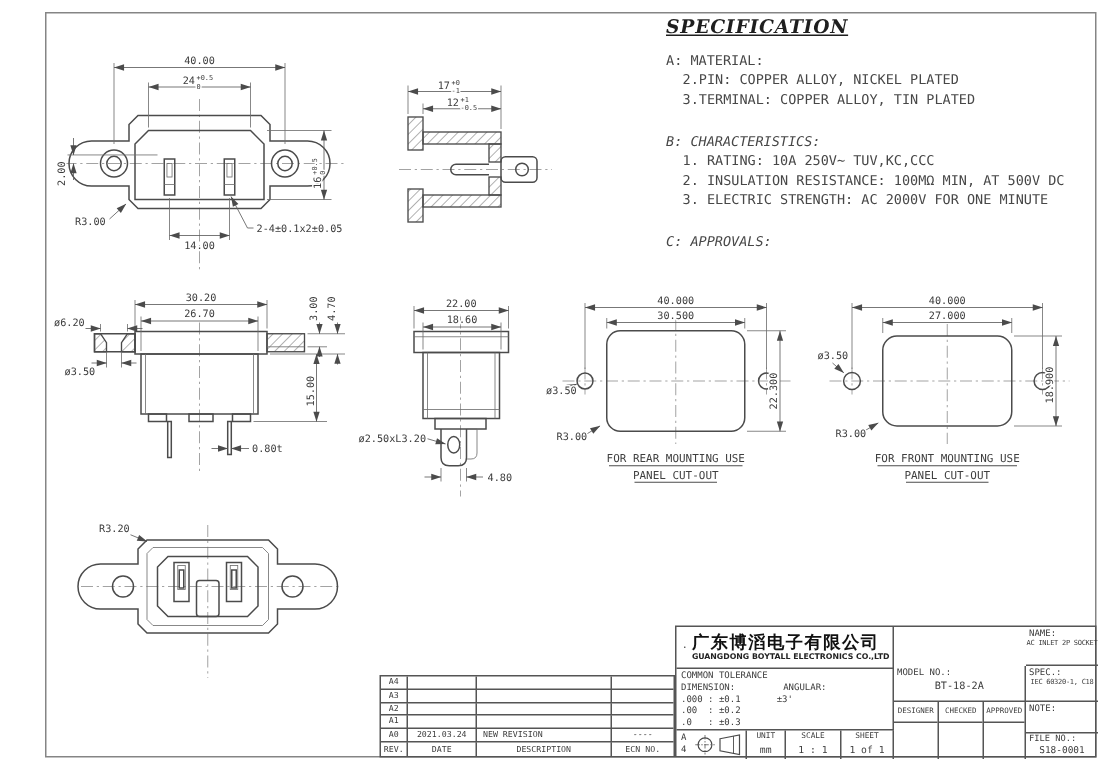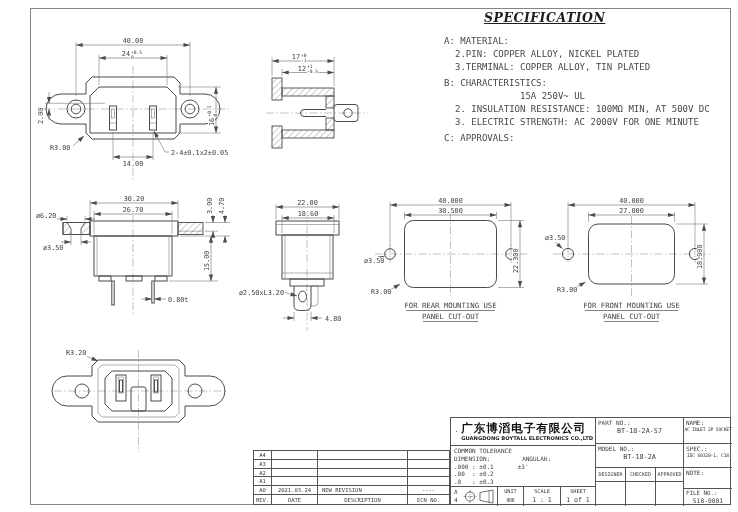--- a/index.html
+++ b/index.html
@@ -13,23 +13,23 @@
   .dl{fill:none;stroke:#5a5a5a;stroke-width:0.55;}
   .cl{fill:none;stroke:#8f8f8f;stroke-width:0.55;stroke-dasharray:8 2.5 1.5 2.5;}
   .hat{fill:url(#hp);stroke:#4b4b4b;stroke-width:0.9;}
   .dt{font-family:"DejaVu Sans Mono",monospace;font-size:6.8px;fill:#3c3c3c;paint-order:stroke;stroke:#ffffff;stroke-width:2px;stroke-linejoin:round;}
   .sm{font-size:4.6px;}
   .cap{font-family:"DejaVu Sans Mono",monospace;font-size:7.3px;fill:#3f3f3f;}
   .ul{stroke:#4b4b4b;stroke-width:0.7;}
 
   
   .spec{position:absolute;left:444px;top:10px;width:292px;color:#474747;}
-  .spec-title{font-family:"DejaVu Serif",serif;font-style:italic;font-weight:bold;font-size:12.5px;text-decoration:underline;letter-spacing:.5px;color:#1e1e1e;margin-bottom:10px;margin-left:40px;}
+  .spec-title{font-family:"DejaVu Serif",serif;font-style:italic;font-weight:bold;font-size:12.5px;text-decoration:underline;letter-spacing:.5px;color:#1e1e1e;margin-bottom:10px;}
   .spec-line{font-size:9px;line-height:13px;white-space:pre;}
-  .head{margin-top:3px;}
+  .head{margin-top:15px;font-style:italic;}
   .ind1{padding-left:11px;}
   .ind2{padding-left:76px;}
 
   
   .rev{position:absolute;left:253px;top:450px;width:197px;height:55px;border:1px solid #555;box-sizing:border-box;display:grid;grid-template-columns:18px 46px 90px 1fr;grid-template-rows:repeat(6,1fr);font-size:5.5px;color:#3c3c3c;}
   .rev div{border-right:1px solid #555;border-bottom:1px solid #555;display:flex;align-items:center;justify-content:center;overflow:hidden;}
   .rev div:nth-child(4n){border-right:none;}
   .rev div:nth-last-child(-n+4){border-bottom:none;}
   .rev .lft{justify-content:flex-start;padding-left:4px;}
 
@@ -344,21 +344,21 @@
     <line class="dl" x1="49" y1="26.5" x2="60" y2="31" marker-end="url(#aE)"></line>
     <text class="dt" x="28" y="24.5">R3.20</text>
   </svg>
 
   <div class="spec">
     <div class="spec-title">SPECIFICATION</div>
     <div class="spec-line">A: MATERIAL:</div>
     <div class="spec-line ind1">2.PIN: COPPER ALLOY, NICKEL PLATED</div>
     <div class="spec-line ind1">3.TERMINAL: COPPER ALLOY, TIN PLATED</div>
     <div class="spec-line head">B: CHARACTERISTICS:</div>
-    <div class="spec-line ind2">15A 250V~ UL</div>
+    <div class="spec-line ind1">1. RATING: 10A 250V~ TUV,KC,CCC</div>
     <div class="spec-line ind1">2. INSULATION RESISTANCE: 100MΩ MIN, AT 500V DC</div>
     <div class="spec-line ind1">3. ELECTRIC STRENGTH: AC 2000V FOR ONE MINUTE</div>
     <div class="spec-line head">C: APPROVALS:</div>
   </div>
 
   <div class="rev">
     <div>A4</div>
     <div></div>
     <div class="lft"></div>
     <div></div>
@@ -418,24 +418,20 @@
       <div class="bval">mm</div>
     </div>
     <div class="cell sclc">
       <div class="hdr">SCALE</div>
       <div class="bval">1 : 1</div>
     </div>
     <div class="cell shtc">
       <div class="hdr">SHEET</div>
       <div class="bval">1 of 1</div>
     </div>
-    <div class="cell partc">
-      <div class="lbl">PART NO.:</div>
-      <div class="val">BT-18-2A-S7</div>
-    </div>
     <div class="cell namec">
       <div class="lbl">NAME:</div>
       <div class="tiny">AC INLET 2P SOCKET</div>
     </div>
     <div class="cell modelc">
       <div class="lbl">MODEL NO.:</div>
       <div class="val">BT-18-2A</div>
     </div>
     <div class="cell specc">
       <div class="lbl">SPEC.:</div>

